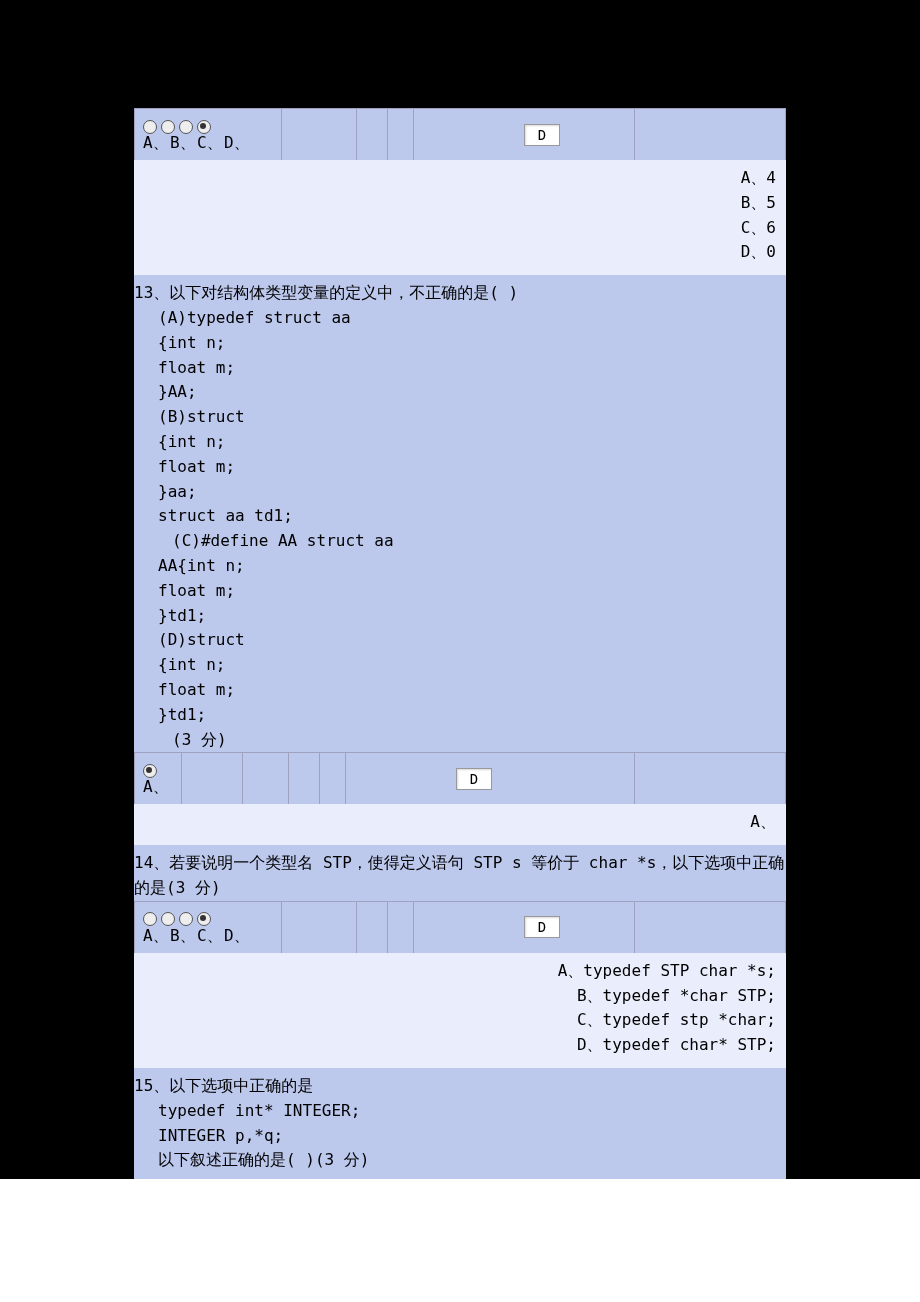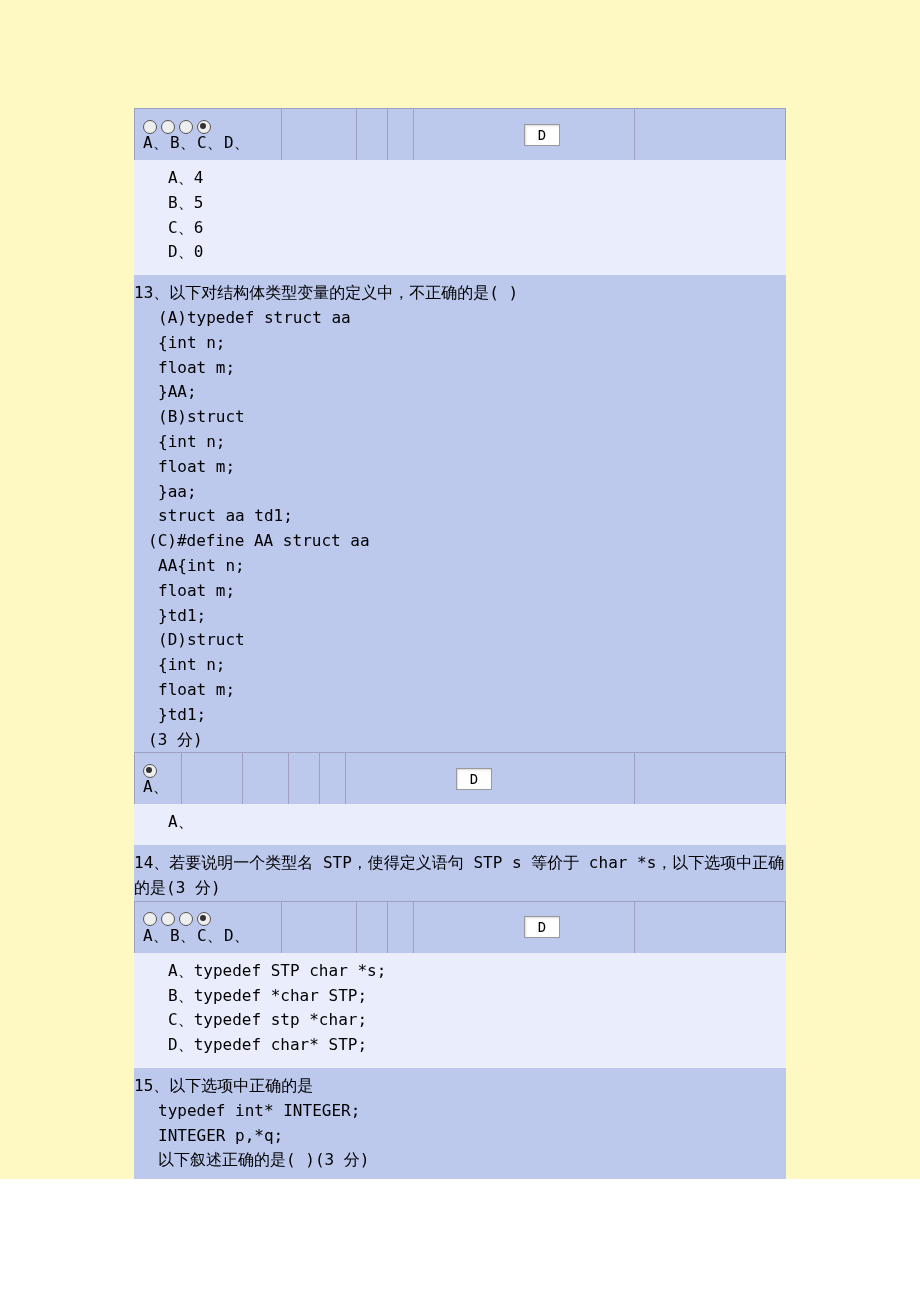--- a/index.html
+++ b/index.html
@@ -6,21 +6,21 @@
     margin: 0;
     padding: 0;
     background: #fff;
     font-family: "SimSun", "宋体", monospace;
     font-size: 16px;
     color: #000;
   }
   .page {
     width: 920px;
     margin: 0 auto;
-    background: #fef9c3;
+    background: #000000;
     padding-top: 108px;
     box-sizing: border-box;
   }
   .content {
     margin-left: 134px;
     margin-right: 134px;
   }
   .block {
     border: 1px solid #a0a0c0;
     border-bottom: none;
@@ -86,30 +86,31 @@
     font-family: monospace;
     font-size: 14px;
     box-shadow: inset 1px 1px 2px rgba(0,0,0,0.15);
   }
   .options-body {
     background: #eaedfb;
     padding: 6px 10px 10px 34px;
     font-family: "SimSun", "宋体", monospace;
     line-height: 1.55;
     white-space: pre;
+    text-align: right;
   }
   .question-block {
     background: #bcc8ec;
     padding: 6px 0 0 0;
     line-height: 1.55;
     font-family: "SimSun", "宋体", monospace;
   }
   .q-line { padding-left: 0; }
   .q-indent { padding-left: 24px; white-space: pre; }
-  .q-indent2 { padding-left: 14px; white-space: pre; }
+  .q-indent2 { padding-left: 14px; white-space: pre; margin-left: 24px; }
   .radio-icon {
     display: inline-block;
     width: 12px; height: 12px;
     border: 1px solid #555;
     border-radius: 50%;
     background: #eee;
     vertical-align: middle;
     position: relative;
   }
   .radio-icon.sel::after {

